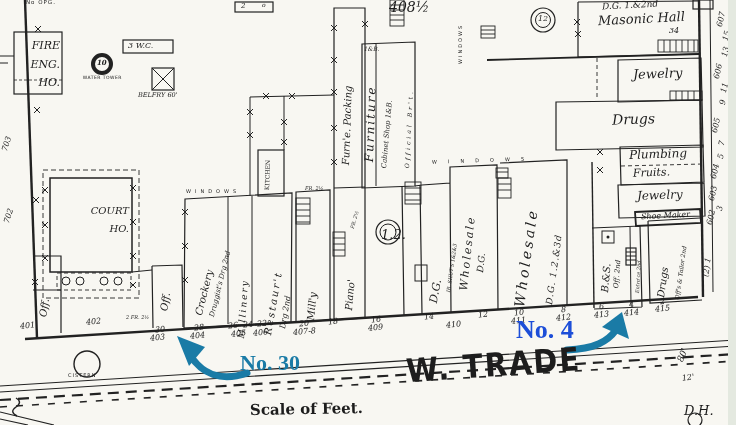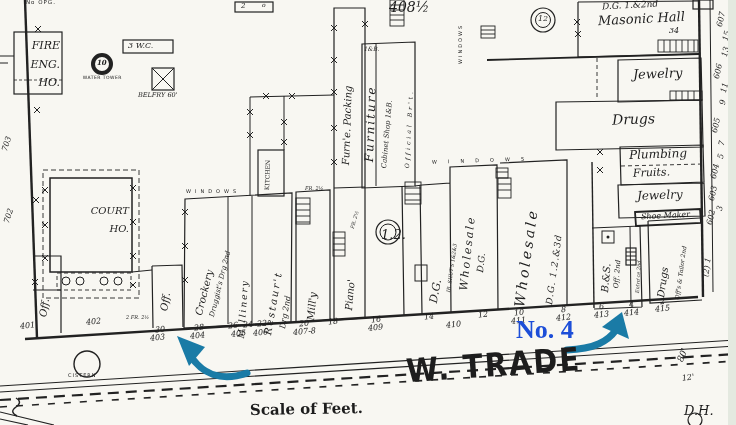--- a/index.html
+++ b/index.html
@@ -266,16 +266,17 @@
 <span class="num v" style="left:1px;top:150px;transform:rotate(-72deg)">703</span>
 <span class="num v" style="left:3px;top:222px;transform:rotate(-72deg)">702</span>
 
 <div class="caps" style="position:absolute;left:405px;top:352px;font-size:29px;font-weight:bold;letter-spacing:2px;transform:rotate(-4deg) scaleY(1.12);transform-origin:0 0">W. TRADE</div>
 <span class="caps" style="position:absolute;left:68px;top:372px;font-size:5px;letter-spacing:1px">CISTERN</span>
 <span class="lbl" style="left:250px;top:402px;font-size:15px;font-style:normal;font-weight:600;transform:rotate(-1deg)">Scale of Feet.</span>
 <span class="lbl v" style="left:676px;top:360px;font-size:9px;transform:rotate(-68deg)">80'</span>
 <span class="lbl" style="left:682px;top:374px;font-size:8px;transform:rotate(-8deg)">12'</span>
 <span class="lbl" style="left:684px;top:404px;font-size:13px;font-weight:normal">D.H.</span>
 
+<span class="anno" style="left: 240px; top: 352px; font-size: 22px; color: rgb(26, 123, 166);">No. 30</span>
 <span class="anno" style="left: 516px; top: 317px; font-size: 26px; color: #1d4ed8;">No. 4</span>
 
 <div class="edge"></div>
 </div>
 
 </body></html>

